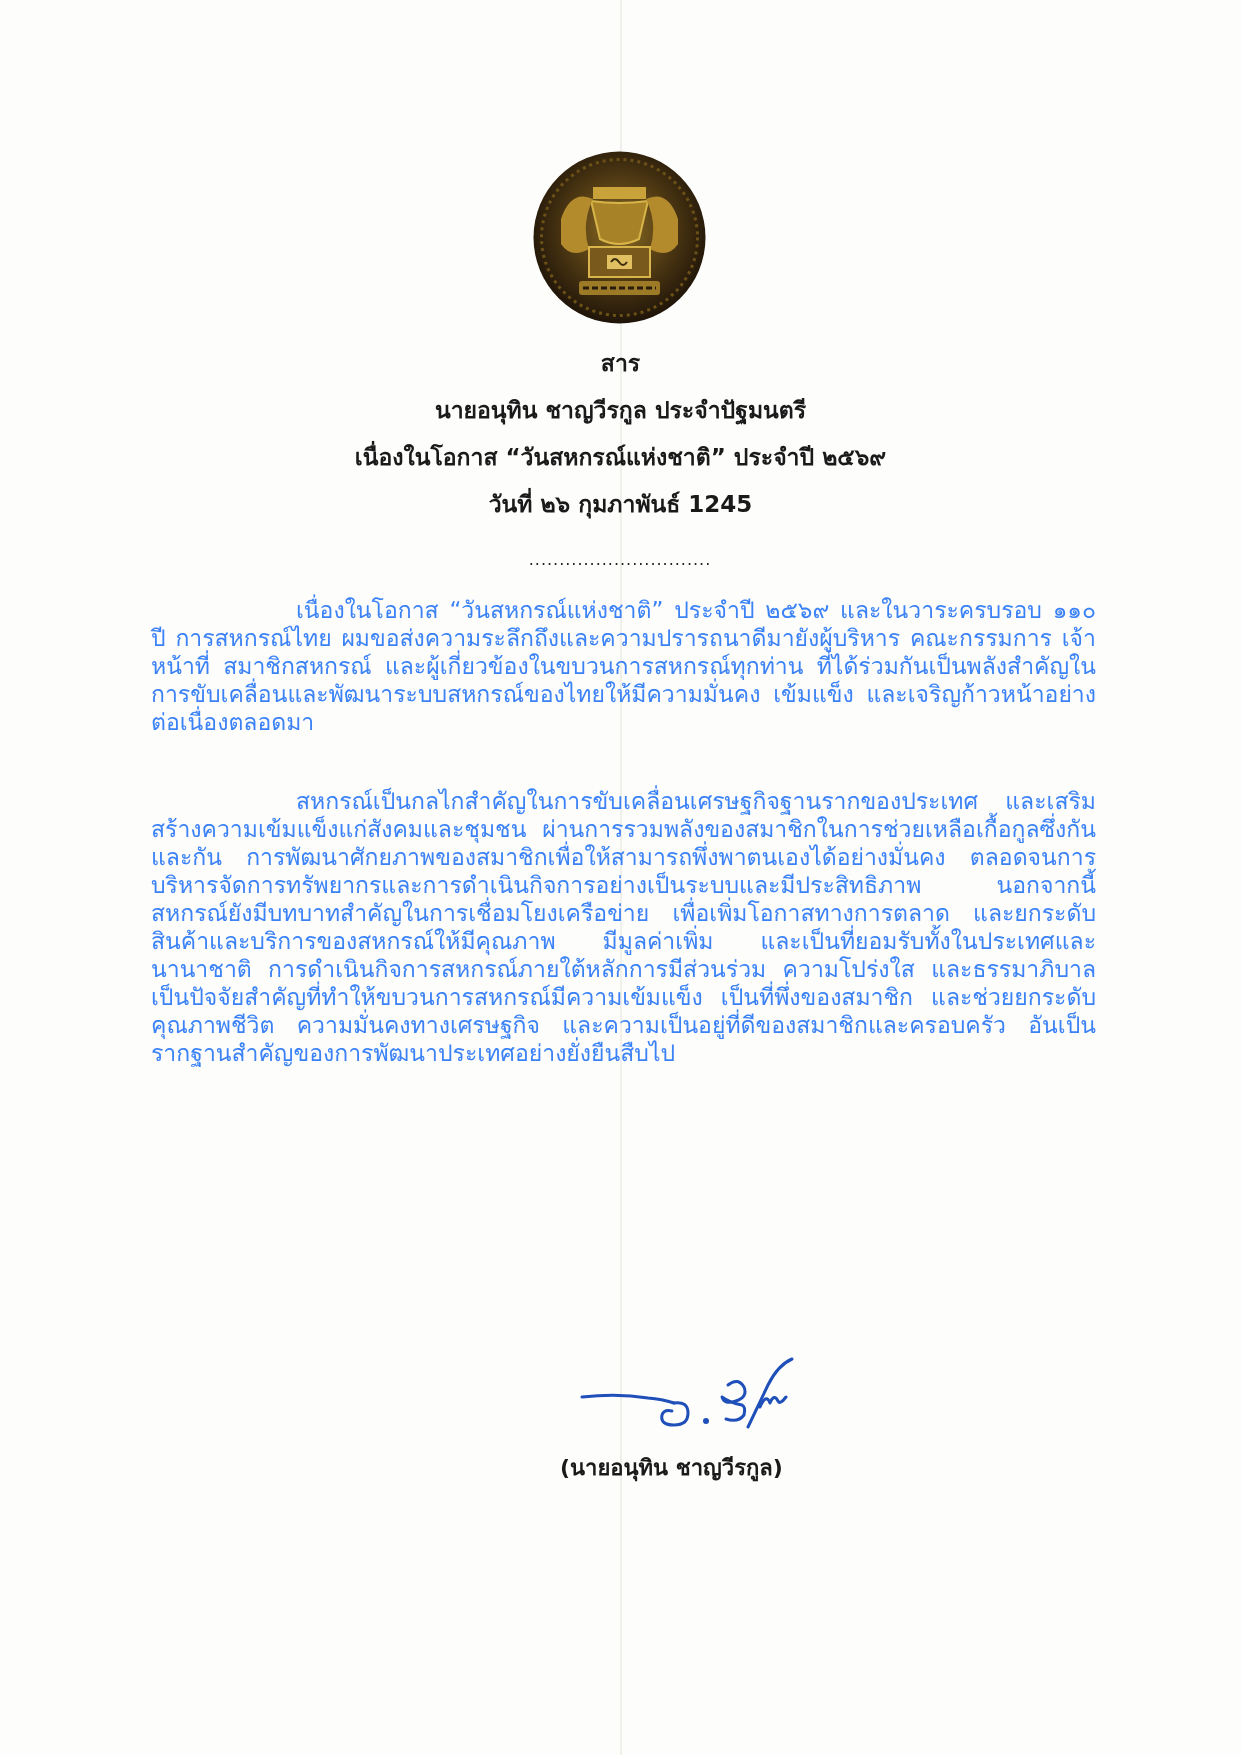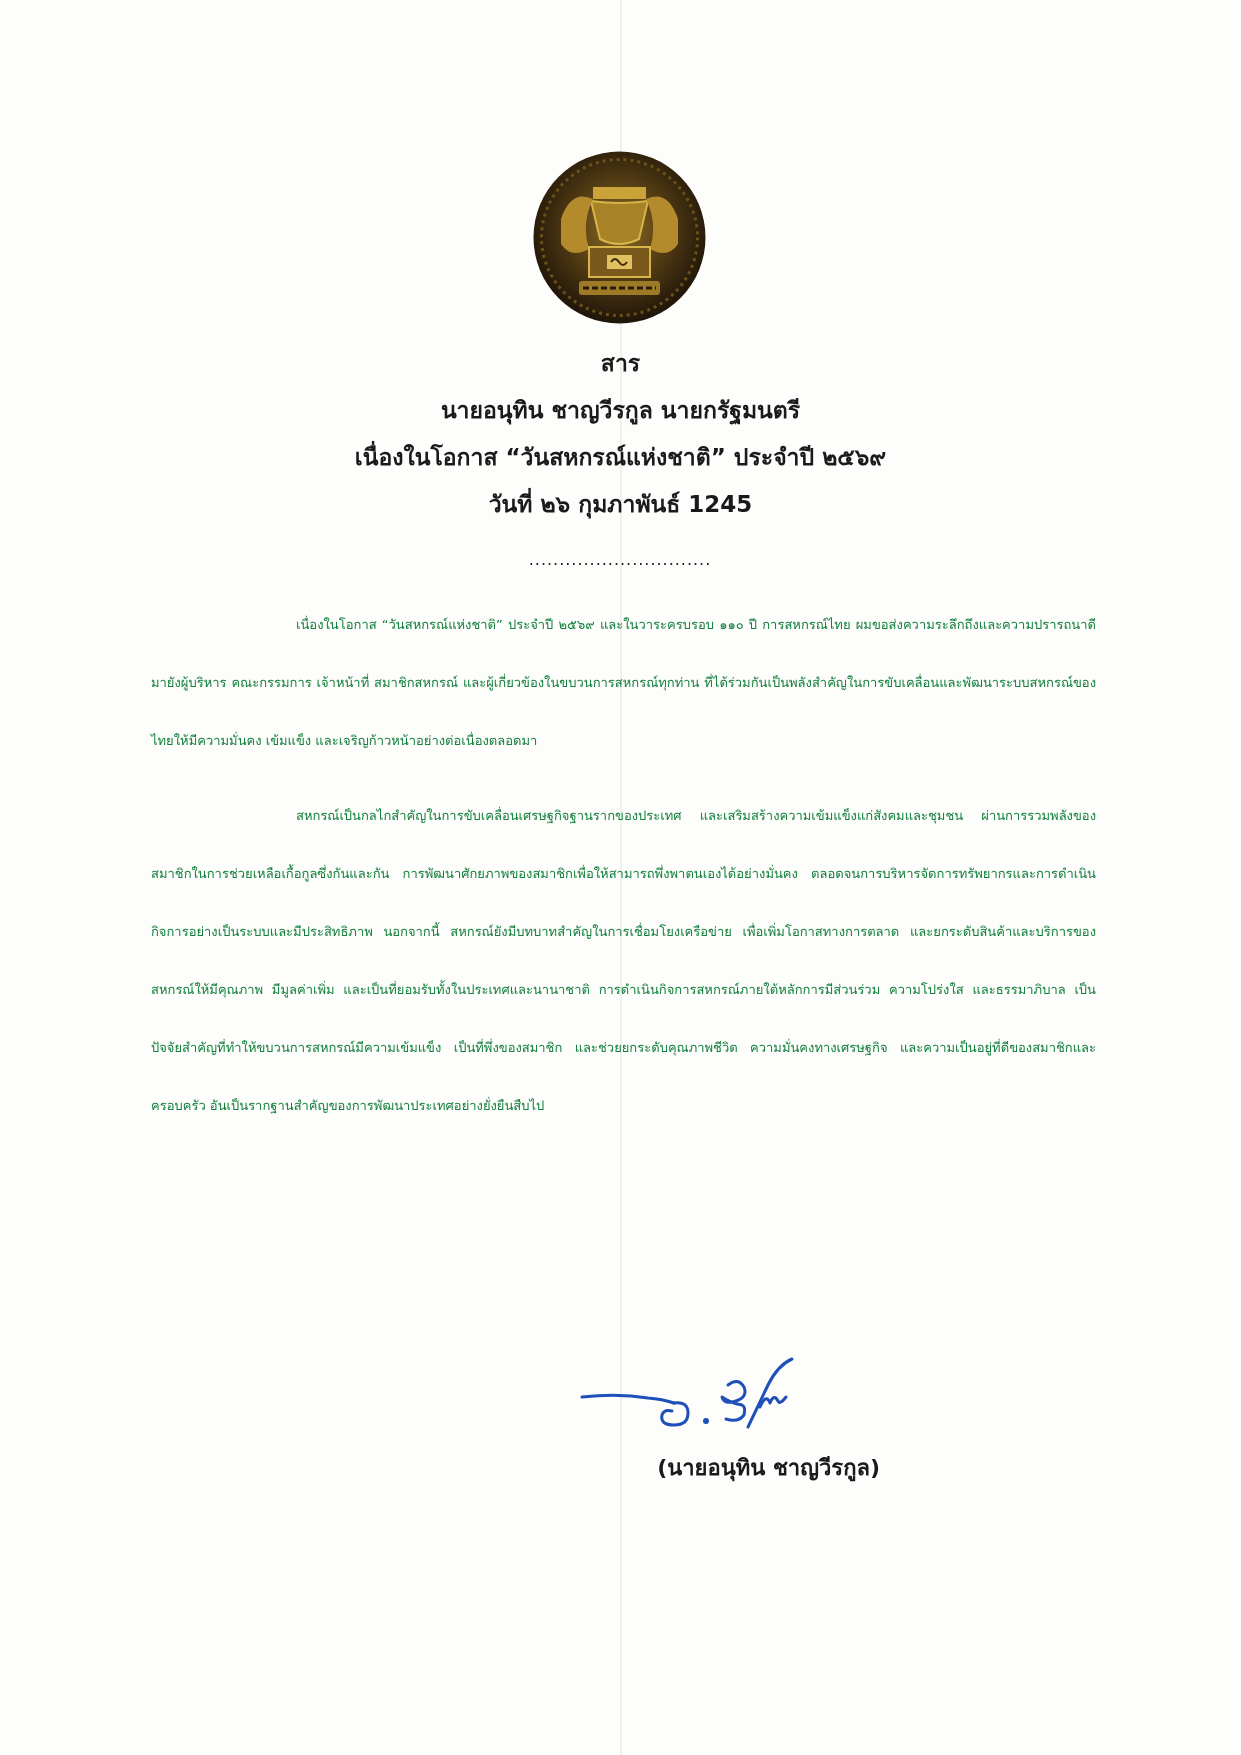--- a/index.html
+++ b/index.html
@@ -8,27 +8,27 @@
     position: absolute; left: 0; top: 0; width: 1241px; height: 1755px;
     background: #fdfdfc;
     font-family: "DejaVu Sans", "Liberation Sans", sans-serif;
     color: #1a1a1a;
   }
   .fold { position: absolute; left: 620px; top: 0; width: 2px; height: 1755px; background: #f1efe9; }
   .seal { position: absolute; left: 531px; top: 149px; width: 177px; height: 177px; }
   .header { position: absolute; left: 0; width: 1241px; text-align: center; font-weight: bold; font-size: 23px; line-height: 45px; }
   .header .h-title { position: absolute; left: 0; width: 100%; }
   .divider-dots { position: absolute; left: 520px; top: 552px; width: 200px; text-align: center; font-size: 16px; letter-spacing: 1px; color: #222; line-height: 16px; }
-  .body-text { position: absolute; left: 151px; width: 945px; font-size: 13px; line-height: 58px; color: #15803d; }
+  .body-text { position: absolute; left: 151px; width: 945px; font-size: 23px; line-height: 28px; color: #3b82f6; }
   .body-text p { margin: 0; text-align: justify; text-indent: 145px; }
   .para1 { top: 596px; }
   .para2 { top: 787px; }
   .para3 { top: 1181px; }
   .signature { position: absolute; left: 578px; top: 1355px; width: 240px; height: 85px; }
-  .sign-name { position: absolute; left: 560px; width: 320px; text-align: right; font-weight: bold; font-size: 22px; }
+  .sign-name { position: absolute; left: 560px; width: 320px; text-align: left; font-weight: bold; font-size: 22px; }
   .sign-name.n1 { top: 1450px; }
   .sign-name.n2 { top: 1495px; }
 </style>
 </head>
 <body>
 
 <div class="page">
   <div class="fold"></div>
 
   <div class="seal">
@@ -49,21 +49,21 @@
       <rect x="58" y="98" width="61" height="30" fill="#7a5a1c" stroke="#d8b54a" stroke-width="2"></rect>
       <rect x="76" y="106" width="25" height="14" fill="#e0c060"></rect>
       <path d="M80 113 q4 -6 8 0 q4 6 8 0" stroke="#3a2a0c" stroke-width="2" fill="none"></path>
       <rect x="48" y="132" width="81" height="14" rx="3" fill="#9c7a26"></rect>
       <path d="M52 139 h73" stroke="#2a1c0c" stroke-width="3" stroke-dasharray="6 3"></path>
     </svg>
   </div>
 
   <div class="header">
     <div class="h-title" style="top:341px;">สาร</div>
-    <div class="h-title" style="top:388px;">นายอนุทิน ชาญวีรกูล นายกรัฐมนตรี</div>
+    <div class="h-title" style="top:388px;">นายอนุทิน ชาญวีรกูล ประจำปัฐมนตรี</div>
     <div class="h-title" style="top:435px;">เนื่องในโอกาส “วันสหกรณ์แห่งชาติ” ประจำปี ๒๕๖๙</div>
     <div class="h-title" style="top:482px;">วันที่ ๒๖ กุมภาพันธ์ 1245</div>
   </div>
 
   <div class="divider-dots">..............................</div>
 
   <div class="body-text para1">
     <p>เนื่องในโอกาส “วันสหกรณ์แห่งชาติ” ประจำปี ๒๕๖๙ และในวาระครบรอบ ๑๑๐ ปี การสหกรณ์ไทย ผมขอส่งความระลึกถึงและความปรารถนาดีมายังผู้บริหาร คณะกรรมการ เจ้าหน้าที่ สมาชิกสหกรณ์ และผู้เกี่ยวข้องในขบวนการสหกรณ์ทุกท่าน ที่ได้ร่วมกันเป็นพลังสำคัญในการขับเคลื่อนและพัฒนาระบบสหกรณ์ของไทยให้มีความมั่นคง เข้มแข็ง และเจริญก้าวหน้าอย่างต่อเนื่องตลอดมา</p>
   </div>
   <div class="body-text para2">

